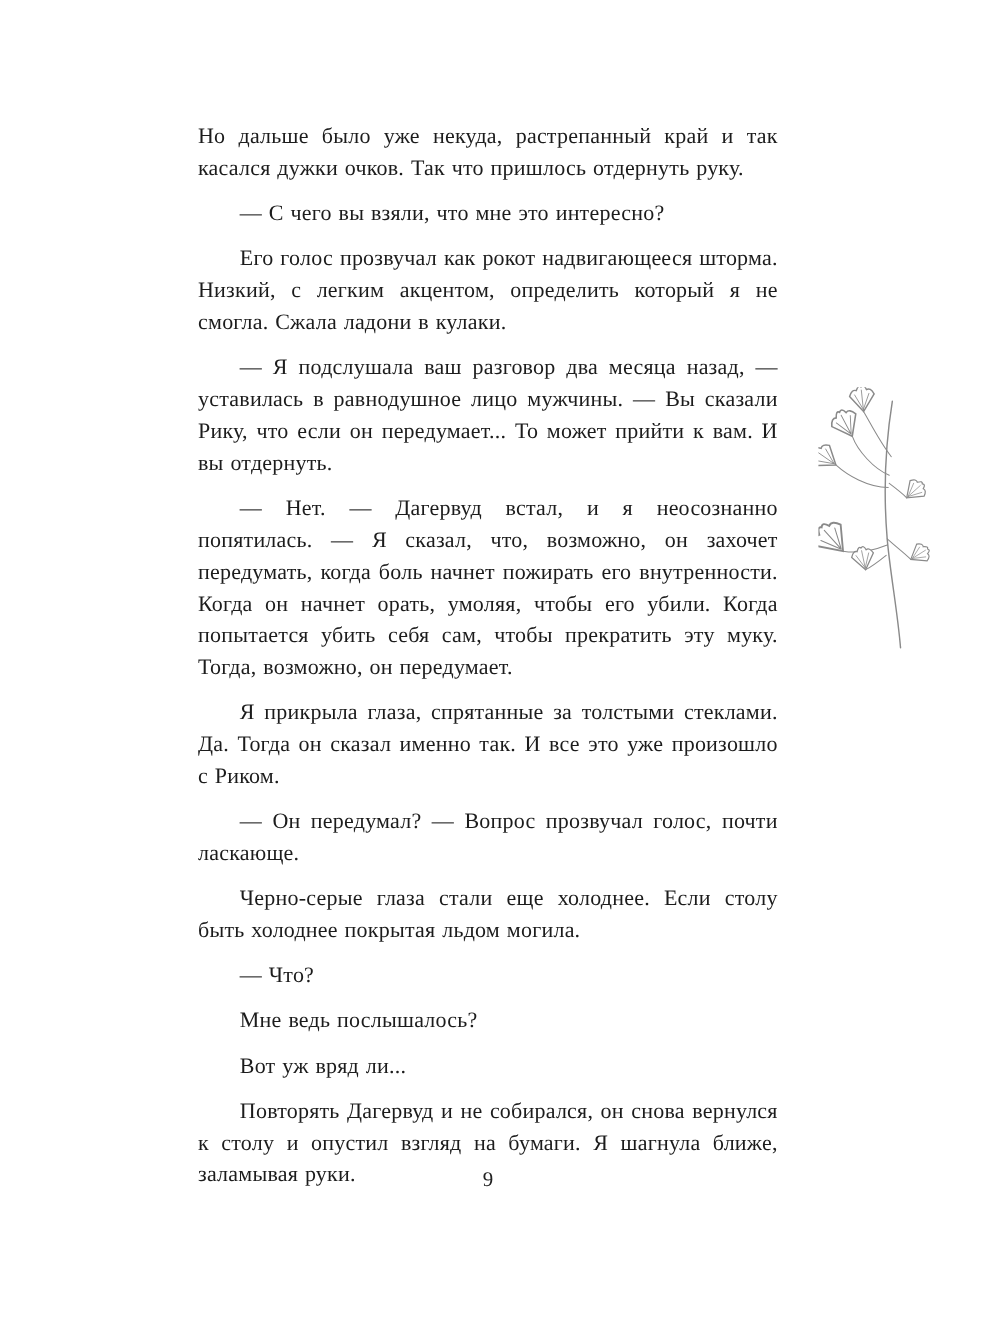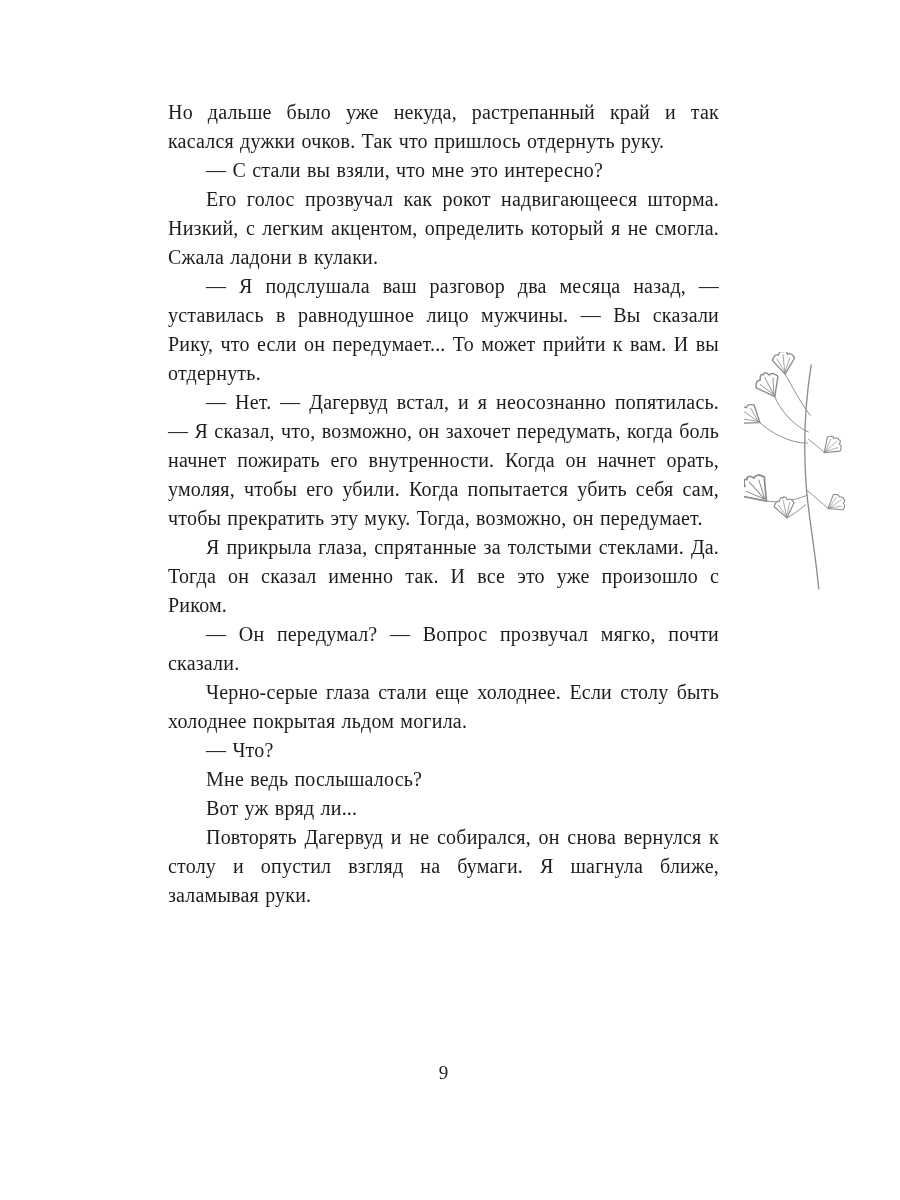--- a/index.html
+++ b/index.html
@@ -25,21 +25,21 @@
     top: 98px;
     width: 551px;
     text-align: justify;
     font-size: 20px;
     line-height: 29px;
     letter-spacing: 0.2px;
     word-spacing: 1px;
     hyphens: auto;
   }
   .text-block p {
-    margin: 0;
+    margin: 12px;
     padding: 0;
   }
   .text-block p.indent {
     text-indent: 38px;
   }
   .page-number {
     position: absolute;
     left: 168px;
     width: 551px;
     top: 1062px;
@@ -61,26 +61,26 @@
     display: block;
   }
 </style>
 </head>
 <body>
 
 <div class="page">
 
   <div class="text-block">
     <p class="first">Но дальше было уже некуда, растрепанный край и так касался дужки очков. Так что пришлось отдернуть руку.</p>
-    <p class="indent">— С стали вы взяли, что мне это интересно?</p>
+    <p class="indent">— С чего вы взяли, что мне это интересно?</p>
     <p class="indent">Его голос прозвучал как рокот надвигающееся шторма. Низкий, с легким акцентом, определить который я не смогла. Сжала ладони в кулаки.</p>
     <p class="indent">— Я подслушала ваш разговор два месяца назад, — уставилась в равнодушное лицо мужчины. — Вы сказали Рику, что если он передумает... То может прийти к вам. И вы отдернуть.</p>
     <p class="indent">— Нет. — Дагервуд встал, и я неосознанно попятилась. — Я сказал, что, возможно, он захочет передумать, когда боль начнет пожирать его внутренности. Когда он начнет орать, умоляя, чтобы его убили. Когда попытается убить себя сам, чтобы прекратить эту муку. Тогда, возможно, он передумает.</p>
     <p class="indent">Я прикрыла глаза, спрятанные за толстыми стеклами. Да. Тогда он сказал именно так. И все это уже произошло с Риком.</p>
-    <p class="indent">— Он передумал? — Вопрос прозвучал мягко, почти сказали.</p>
+    <p class="indent">— Он передумал? — Вопрос прозвучал голос, почти ласкающе.</p>
     <p class="indent">Черно-серые глаза стали еще холоднее. Если столу быть холоднее покрытая льдом могила.</p>
     <p class="indent">— Что?</p>
     <p class="indent">Мне ведь послышалось?</p>
     <p class="indent">Вот уж вряд ли...</p>
     <p class="indent">Повторять Дагервуд и не собирался, он снова вернулся к столу и опустил взгляд на бумаги. Я шагнула ближе, заламывая руки.</p>
   </div>
 
   <div class="illustration">
     <svg viewBox="0 0 120 250" xmlns="http://www.w3.org/2000/svg" fill="none" stroke="currentColor" stroke-width="1.4" stroke-linecap="round">
       <defs>

